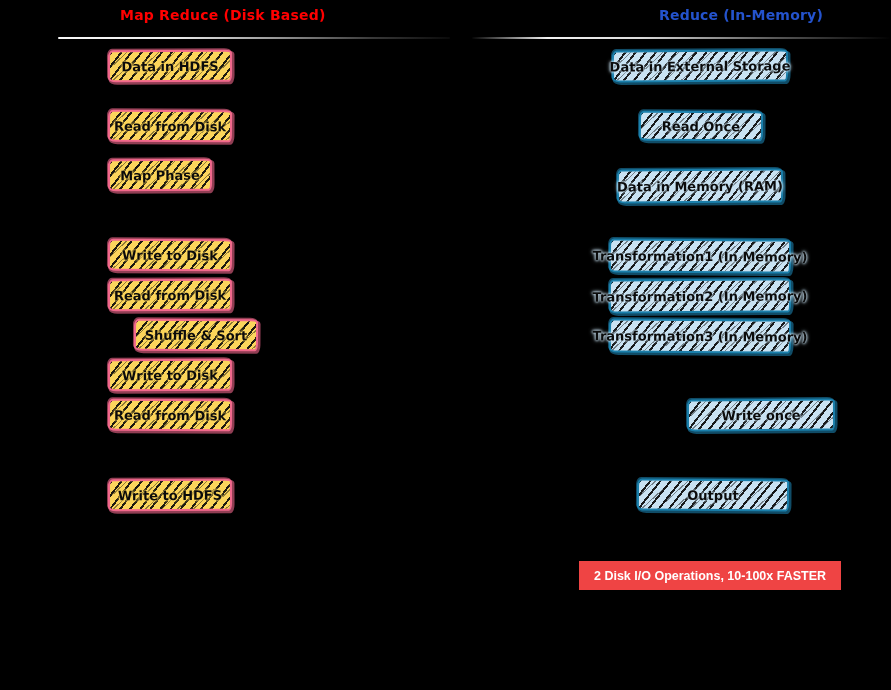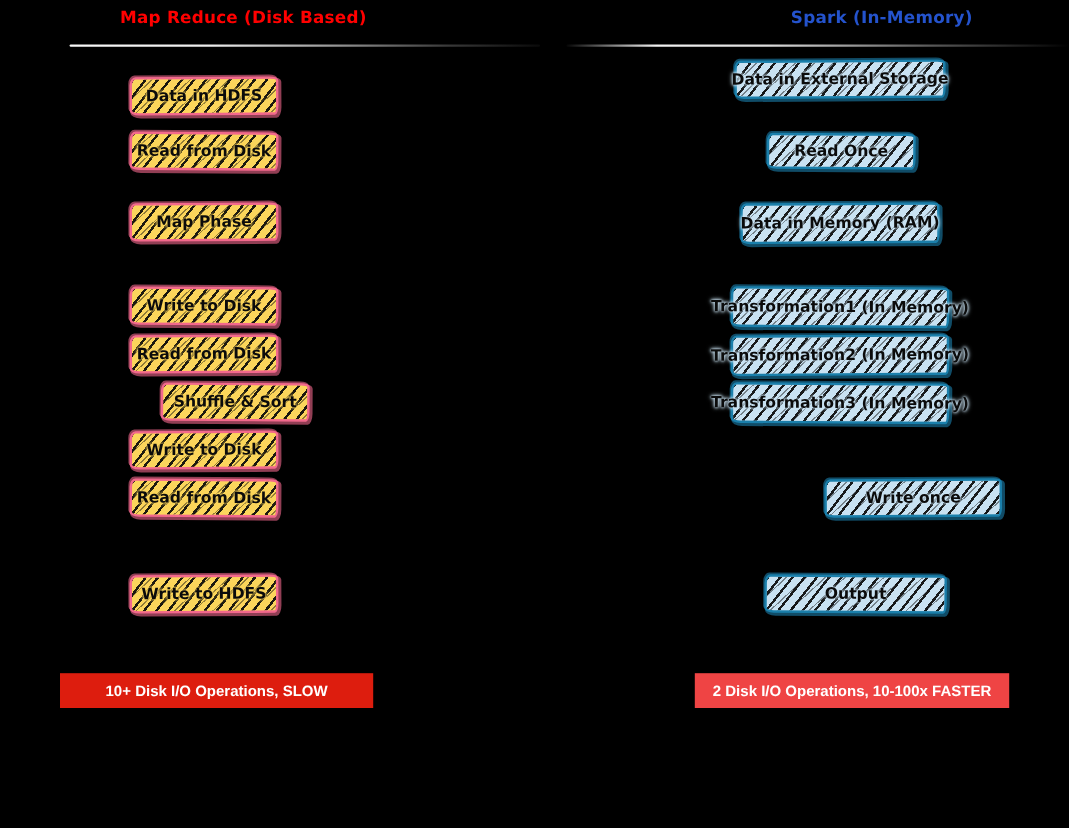--- a/index.html
+++ b/index.html
@@ -11,21 +11,21 @@
     font-family:"DejaVu Sans", sans-serif;
   }
   .col-title{
     position:absolute;
     top:7px;
     font-weight:bold;
     font-size:14px;
     letter-spacing:0.2px;
     white-space:nowrap;
   }
-  #title-left{left:100px;}
+  #title-left{left:120px;}
   #title-right{left:659px;}
   .underline{
     position:absolute;
     top:37px;height:2px;
     border-radius:2px;
   }
   #underline-left{
     left:58px;width:392px;
     background:linear-gradient(to right,#f8f8f8 0%,#ececec 30%,#9a9a9a 55%,#3a3a3a 80%,#0a0a0a 100%);
   }
@@ -65,33 +65,33 @@
     white-space:nowrap;
   }
   #banner-left{left:50px;width:261px;}
   #banner-right{left:579px;width:262px;}
 </style>
 </head>
 <body>
 
 <div id="canvas">
   <div class="col-title" id="title-left" style="color: rgb(255, 0, 0);">Map Reduce (Disk Based)</div>
-  <div class="col-title" id="title-right" style="color: rgb(36, 83, 205);">Spark (In-Memory)</div>
+  <div class="col-title" id="title-right" style="color: rgb(36, 83, 205);">Reduce (In-Memory)</div>
 
   <div class="underline" id="underline-left"></div>
   <div class="underline" id="underline-right"></div>
 
   <div>
-      <div class="sketch-box" style="left: 108px; top: 50px; width: 124px; height: 32px; --fill: #fbd55c; --stroke: #f2688c; --stroke-soft: rgba(242,104,140,0.6); transform: rotate(-0.35deg); margin-top: 14px;">
+      <div class="sketch-box" style="left: 108px; top: 50px; width: 124px; height: 32px; --fill: #fbd55c; --stroke: #f2688c; --stroke-soft: rgba(242,104,140,0.6); transform: rotate(-0.35deg);">
         <span class="box-label">Data in HDFS</span>
       </div>
       <div class="sketch-box" style="left: 108px; top: 110px; width: 124px; height: 32px; --fill: #fbd55c; --stroke: #f2688c; --stroke-soft: rgba(242,104,140,0.6); transform: rotate(0.35deg);">
         <span class="box-label">Read from Disk</span>
       </div>
-      <div class="sketch-box" style="left: 108px; top: 169px; width: 124px; height: 32px; --fill: #fbd55c; --stroke: #f2688c; --stroke-soft: rgba(242,104,140,0.6); transform: rotate(-0.35deg);">
+      <div class="sketch-box" style="left: 108px; top: 159px; width: 104px; height: 32px; --fill: #fbd55c; --stroke: #f2688c; --stroke-soft: rgba(242,104,140,0.6); transform: rotate(-0.35deg);">
         <span class="box-label">Map Phase</span>
       </div>
       <div class="sketch-box" style="left: 108px; top: 239px; width: 124px; height: 32px; --fill: #fbd55c; --stroke: #f2688c; --stroke-soft: rgba(242,104,140,0.6); transform: rotate(0.35deg);">
         <span class="box-label">Write to Disk</span>
       </div>
       <div class="sketch-box" style="left: 108px; top: 279px; width: 124px; height: 32px; --fill: #fbd55c; --stroke: #f2688c; --stroke-soft: rgba(242,104,140,0.6); transform: rotate(-0.35deg);">
         <span class="box-label">Read from Disk</span>
       </div>
       <div class="sketch-box" style="left: 108px; top: 319px; width: 124px; height: 32px; --fill: #fbd55c; --stroke: #f2688c; --stroke-soft: rgba(242,104,140,0.6); transform: rotate(0.35deg); margin-left: 26px;">
         <span class="box-label">Shuffle &amp; Sort</span>
@@ -126,15 +126,14 @@
         <span class="box-label">Transformation3 (In Memory)</span>
       </div>
       <div class="sketch-box" style="left: 639px; top: 399px; width: 148px; height: 32px; --fill: #c9e2f2; --stroke: #1a7fab; --stroke-soft: rgba(26,127,171,0.6); transform: rotate(-0.35deg); margin-left: 48px;">
         <span class="box-label">Write once</span>
       </div>
       <div class="sketch-box" style="left: 637px; top: 479px; width: 152px; height: 32px; --fill: #c9e2f2; --stroke: #1a7fab; --stroke-soft: rgba(26,127,171,0.6); transform: rotate(0.35deg);">
         <span class="box-label">Output</span>
       </div>
     </div>
 
-  <div class="banner" id="banner-left" style="background: rgb(221, 29, 14);">10+ Disk I/O Operations, SLOW</div>
   <div class="banner" id="banner-right" style="background: #ef4444;">2 Disk I/O Operations, 10-100x FASTER</div>
 </div>
 
 </body></html>

